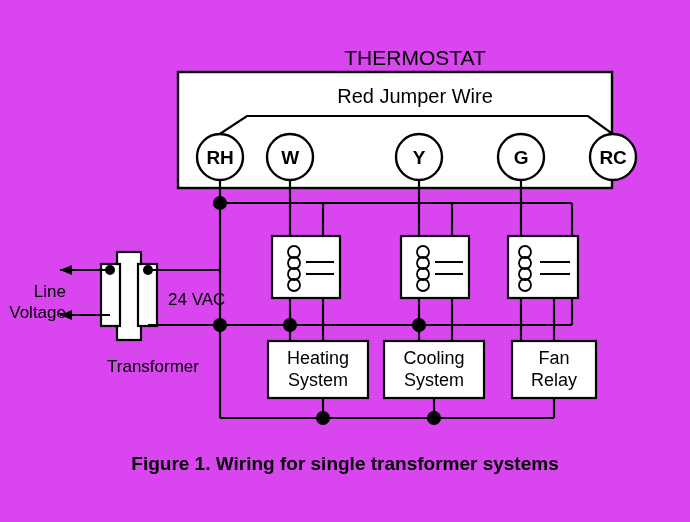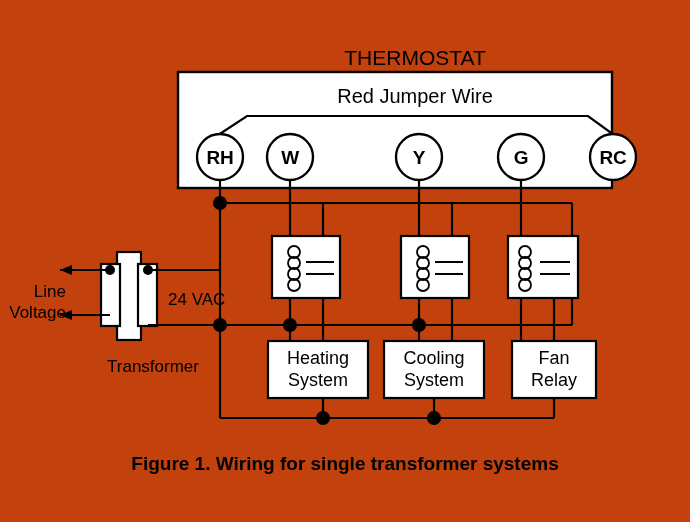--- a/index.html
+++ b/index.html
@@ -11,21 +11,21 @@
   body {
     width: 690px;
     height: 522px;
     font-family: "Liberation Sans", sans-serif;
     overflow: hidden;
   }
   #figure-root {
     position: relative;
     width: 690px;
     height: 522px;
-    background: #c2410c;
+    background: #d946ef;
   }
   svg#diagram {
     display: block;
     width: 690px;
     height: 522px;
   }
   .wire {
     stroke: #000000;
     stroke-width: 2.2;
     fill: none;

